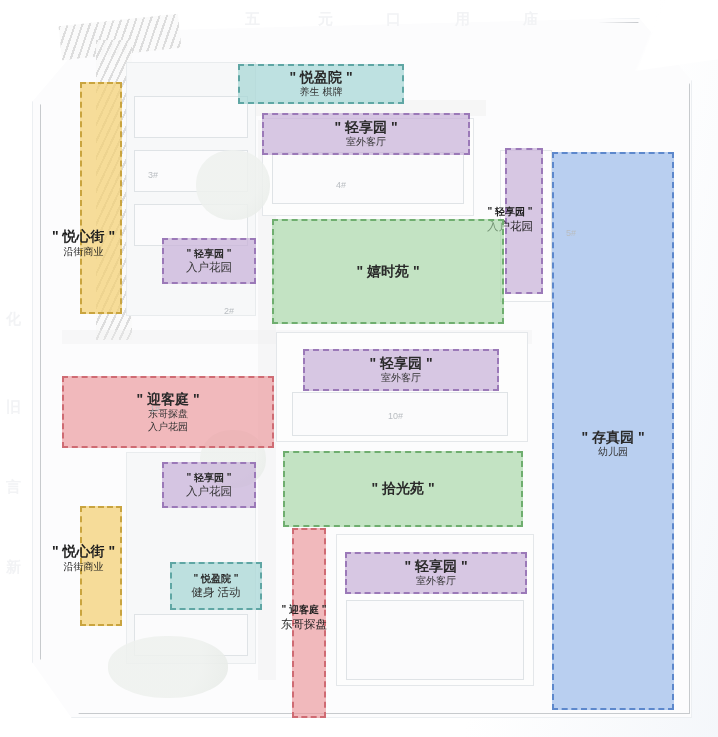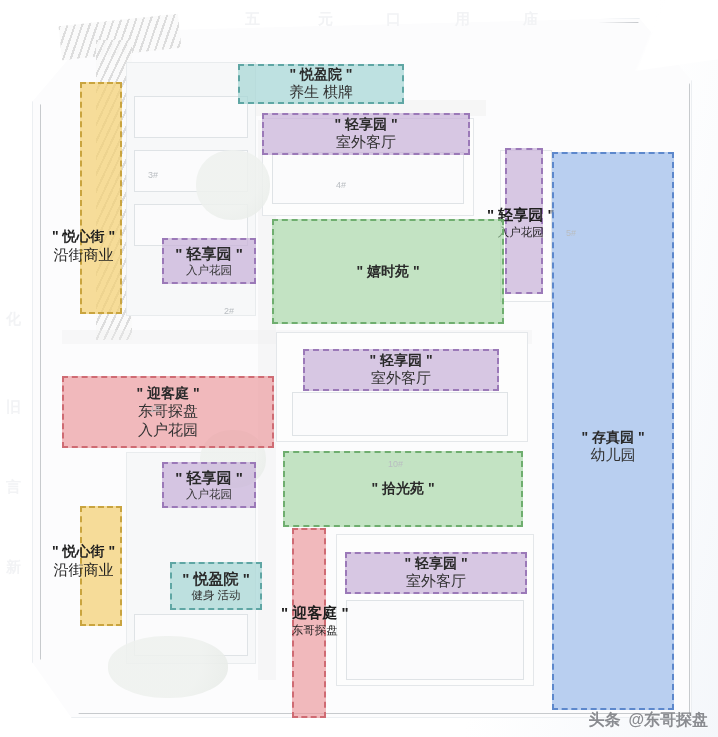--- a/index.html
+++ b/index.html
@@ -45,21 +45,21 @@
   .z-purple{background:rgba(200,178,216,.72);border:2px dashed #9b79b8;}
   .z-green {background:rgba(160,212,160,.62);border:2px dashed #6fae6f;}
   .z-red   {background:rgba(236,150,155,.66);border:2px dashed #cf6b73;}
   .z-blue  {background:rgba(150,183,233,.66);border:2px dashed #5d88cc;}
   .z-teal  {background:rgba(164,214,212,.70);border:2px dashed #5fa6a4;}
 
   
   .caption{position:absolute;text-align:center;line-height:1.25;color:#1f1f1f;
     white-space:nowrap;pointer-events:none;}
   .caption .c-title{font-weight:700;}
-  .caption .c-sub{} .t18{font-size:14px;} .t15{font-size:15px;}
+  .caption .c-sub{} .t18{font-size:14px;} .t15{font-size:10px;}
   .t13{font-size:11.5px;}
 
   
   .bnum{position:absolute;font-size:9px;color:#b9bdc1;}
 
   
   .wm-faint{position:absolute;color:#f2f3f5;font-size:15px;font-weight:700;}
 
   
   .swoosh{position:absolute;right:-10px;top:-14px;width:120px;height:80px;
@@ -196,32 +196,28 @@
           <div class="z-title t18">" 轻享园 "</div>
           <div class="z-sub t15">室外客厅</div>
         </div>
       </div>
     </div>
   <div id="bnum-layer">
       <div class="bnum" style="left: 148px; top: 170px;">3#</div>
       <div class="bnum" style="left: 336px; top: 180px;">4#</div>
       <div class="bnum" style="left: 566px; top: 228px;">5#</div>
       <div class="bnum" style="left: 224px; top: 306px;">2#</div>
-      <div class="bnum" style="left: 388px; top: 411px; margin-top: 48px;">10#</div>
+      <div class="bnum" style="left: 388px; top: 411px;">10#</div>
       <div class="bnum" style="left: 150px; top: 404px;">1#</div>
     </div>
   <div id="faint-layer">
       <div class="wm-faint" style="left: 245px; top: 10px;">五</div>
       <div class="wm-faint" style="left: 318px; top: 10px;">元</div>
       <div class="wm-faint" style="left: 386px; top: 10px;">口</div>
       <div class="wm-faint" style="left: 455px; top: 10px;">用</div>
       <div class="wm-faint" style="left: 523px; top: 10px;">庙</div>
       <div class="wm-faint" style="left: 6px; top: 310px;">化</div>
       <div class="wm-faint" style="left: 6px; top: 398px;">旧</div>
       <div class="wm-faint" style="left: 6px; top: 478px;">言</div>
       <div class="wm-faint" style="left: 6px; top: 558px;">新</div>
     </div>
 
-  <div class="watermark">
-    <span class="wm-box">头条</span>
-    <span class="wm-box">@东哥探盘</span>
-  </div>
 </div>
 
 </body></html>

